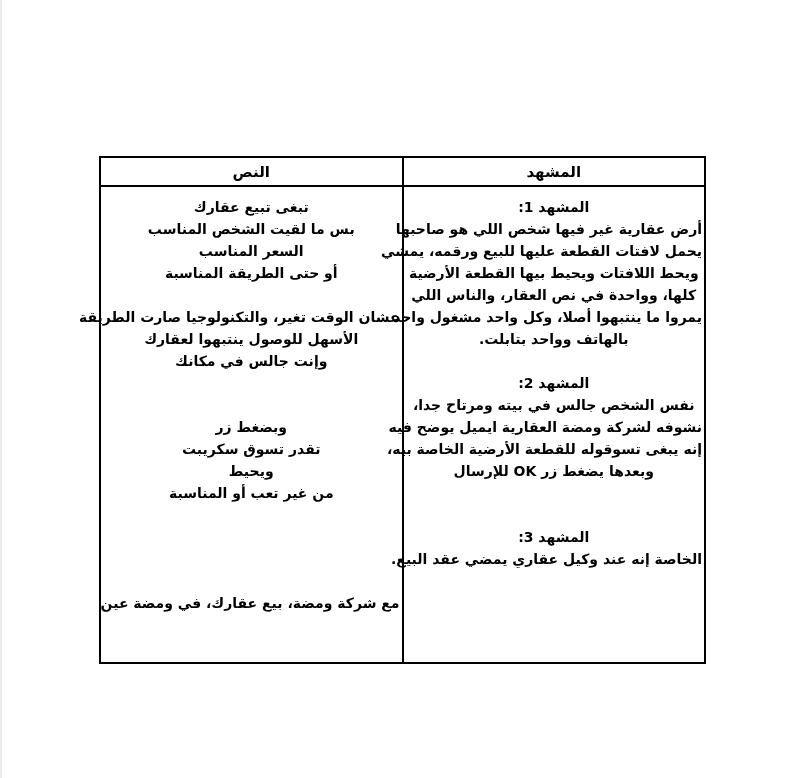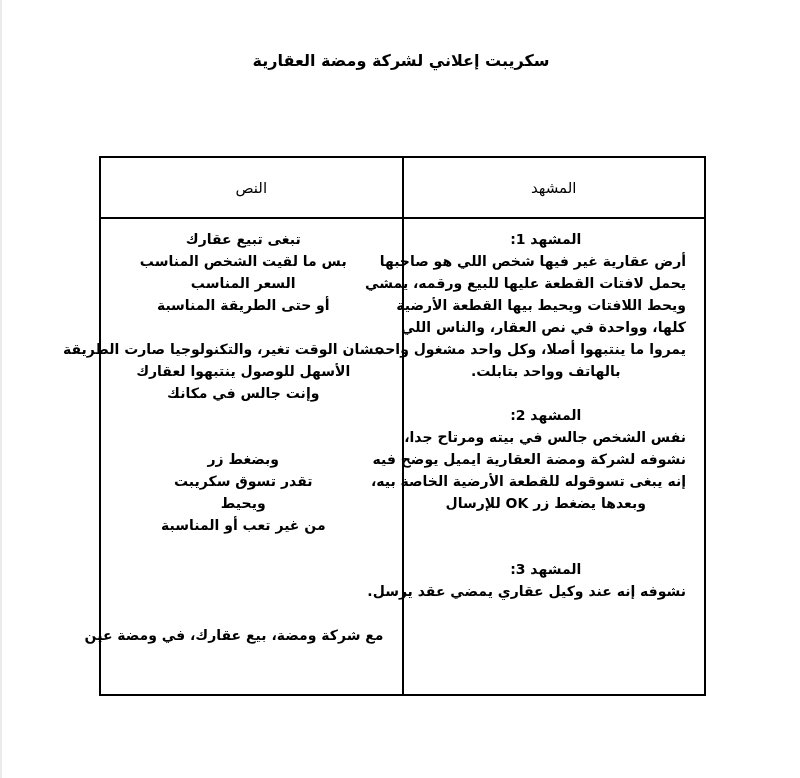--- a/index.html
+++ b/index.html
@@ -39,46 +39,45 @@
     direction: rtl;
   }
   table.script-table th,
   table.script-table td {
     border: 2px solid #000000;
     background: #ffffff;
   }
   table.script-table th {
     height: 27px;
     font-size: 15px;
-    font-weight: normal;
+    font-weight: bold;
     text-align: center;
     vertical-align: middle;
-    padding: 16px;
+    padding: 0;
   }
   table.script-table td.cell {
     height: 477px;
     vertical-align: top;
     text-align: center;
-    padding: 9px 18px 0 2px;
+    padding: 9px 2px 0 2px;
     font-size: 14px;
     font-weight: bold;
     box-sizing: border-box;
   }
   .line {
     min-height: 22px;
     line-height: 22px;
     white-space: nowrap;
   }
 </style>
 </head>
 <body>
 
 <div class="page">
 
-  <div class="doc-title">سكريبت إعلاني لشركة ومضة العقارية</div>
 
   <table class="script-table">
     <thead>
       <tr>
         <th>المشهد</th>
         <th>النص</th>
       </tr>
     </thead>
     <tbody>
       <tr>
@@ -92,21 +91,21 @@
             <div class="line">بالهاتف وواحد بتابلت.</div>
             <div class="line"></div>
             <div class="line">المشهد 2:</div>
             <div class="line">نفس الشخص جالس في بيته ومرتاح جدا،</div>
             <div class="line">نشوفه لشركة ومضة العقارية ايميل يوضح فيه</div>
             <div class="line">إنه يبغى تسوقوله للقطعة الأرضية الخاصة بيه،</div>
             <div class="line">وبعدها يضغط زر OK للإرسال</div>
             <div class="line"></div>
             <div class="line"></div>
             <div class="line">المشهد 3:</div>
-            <div class="line">نشوفه إنه عند وكيل عقاري يمضي عقد يرسل.</div>
+            <div class="line">الخاصة إنه عند وكيل عقاري يمضي عقد البيع.</div>
           </td>
         <td class="cell">
             <div class="line">تبغى تبيع عقارك</div>
             <div class="line">بس ما لقيت الشخص المناسب</div>
             <div class="line">السعر المناسب</div>
             <div class="line">أو حتى الطريقة المناسبة</div>
             <div class="line"></div>
             <div class="line">عشان الوقت تغير، والتكنولوجيا صارت الطريقة</div>
             <div class="line">الأسهل للوصول ينتبهوا لعقارك</div>
             <div class="line">وإنت جالس في مكانك</div>

